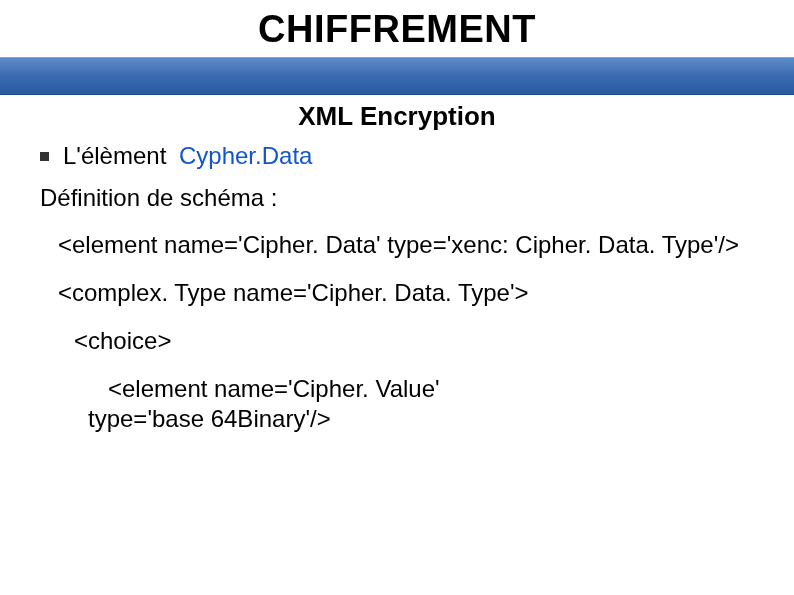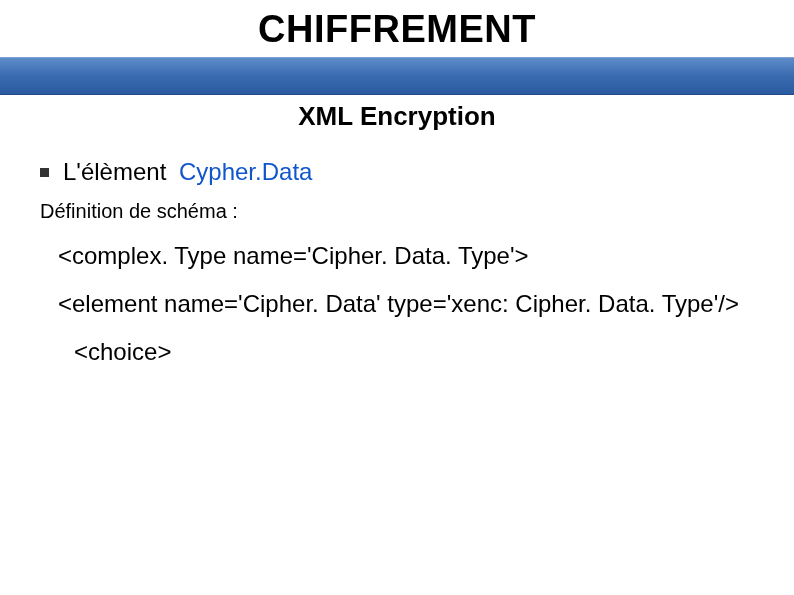--- a/index.html
+++ b/index.html
@@ -33,42 +33,42 @@
     background: linear-gradient(to bottom, #5e8cc9 0%, #3a6bb0 50%, #2a5a9f 100%);
     border-top: 1px solid #7aa3d8;
     border-bottom: 1px solid #1f4a85;
   }
   .subtitle {
     text-align: center;
     font-size: 26px;
     font-weight: bold;
     color: #000;
     margin-top: 6px;
-    margin-bottom: 26px;
+    margin-bottom: 10px;
   }
   .content {
     padding: 0 40px;
   }
   .bullet-line {
     display: flex;
     align-items: center;
     gap: 14px;
     margin-bottom: 14px;
     font-size: 24px;
   }
   .bullet {
     width: 9px;
     height: 9px;
     background: #333;
     flex-shrink: 0;
   }
   .bullet-text-black { color: #000; }
   .bullet-text-blue { color: #1155cc; margin-left: 6px; }
   .def-line {
-    font-size: 20px;
+    font-size: 24px;
     color: #000;
     margin-bottom: 18px;
   }
   .code-line {
     font-size: 24px;
     color: #000;
     margin-bottom: 18px;
     line-height: 1.25;
   }
   .indent-1 { padding-left: 18px; }
@@ -93,18 +93,22 @@
     <div class="bullet-line">
       <span class="bullet"></span>
       <span>
         <span class="bullet-text-black">L'élèment</span>
         <span class="bullet-text-blue">Cypher.Data</span>
       </span>
     </div>
 
     <div class="def-line">Définition de schéma :</div>
 
+    <div class="code-line indent-1">&lt;element name='Cipher. Data' type='xenc: Cipher. Data. Type'/&gt;</div>
     <div class="code-line indent-1">&lt;complex. Type name='Cipher. Data. Type'&gt;</div>
-    <div class="code-line indent-1">&lt;element name='Cipher. Data' type='xenc: Cipher. Data. Type'/&gt;</div>
     <div class="code-line indent-2">&lt;choice&gt;</div>
+    <div class="code-line indent-3" style="padding-left:48px; text-indent:0;">
+      <span style="display:block; padding-left:0;">&nbsp;&nbsp;&nbsp;&lt;element name='Cipher. Value'</span>
+      <span style="display:block;">type='base 64Binary'/&gt;</span>
+    </div>
 
   </div>
 </div>
 
 </body></html>

